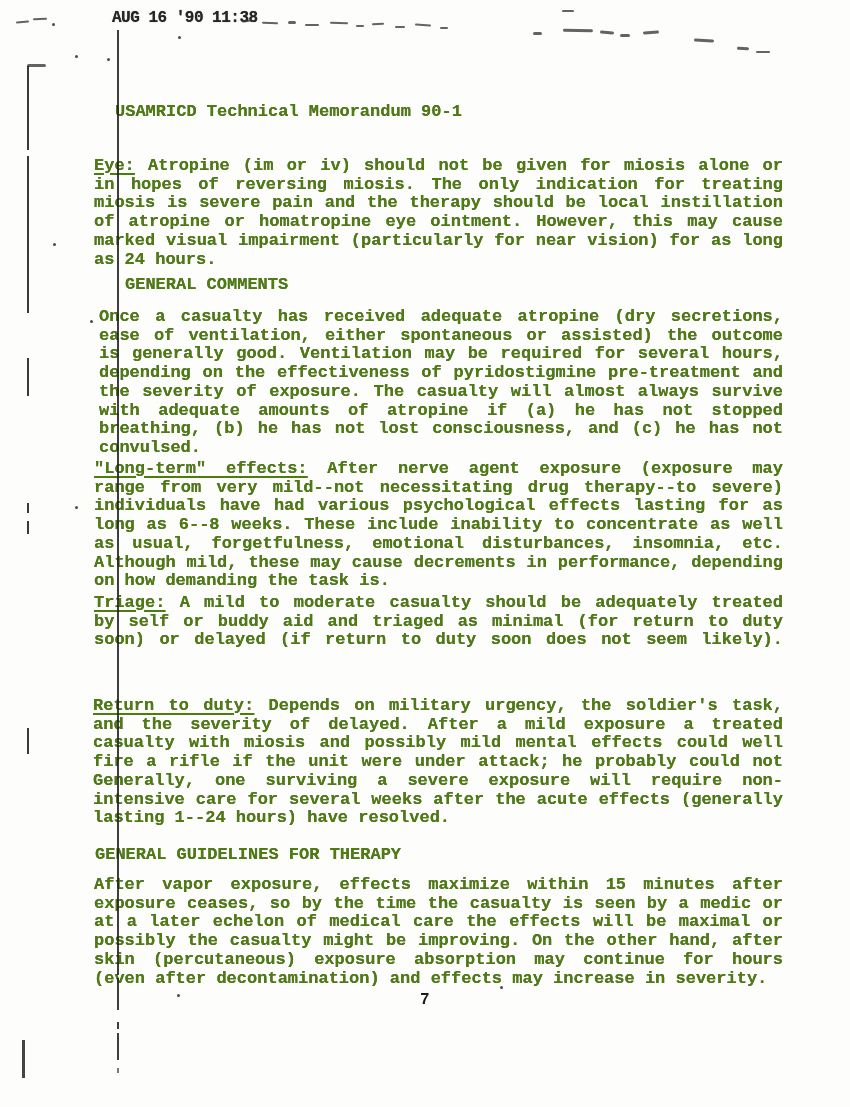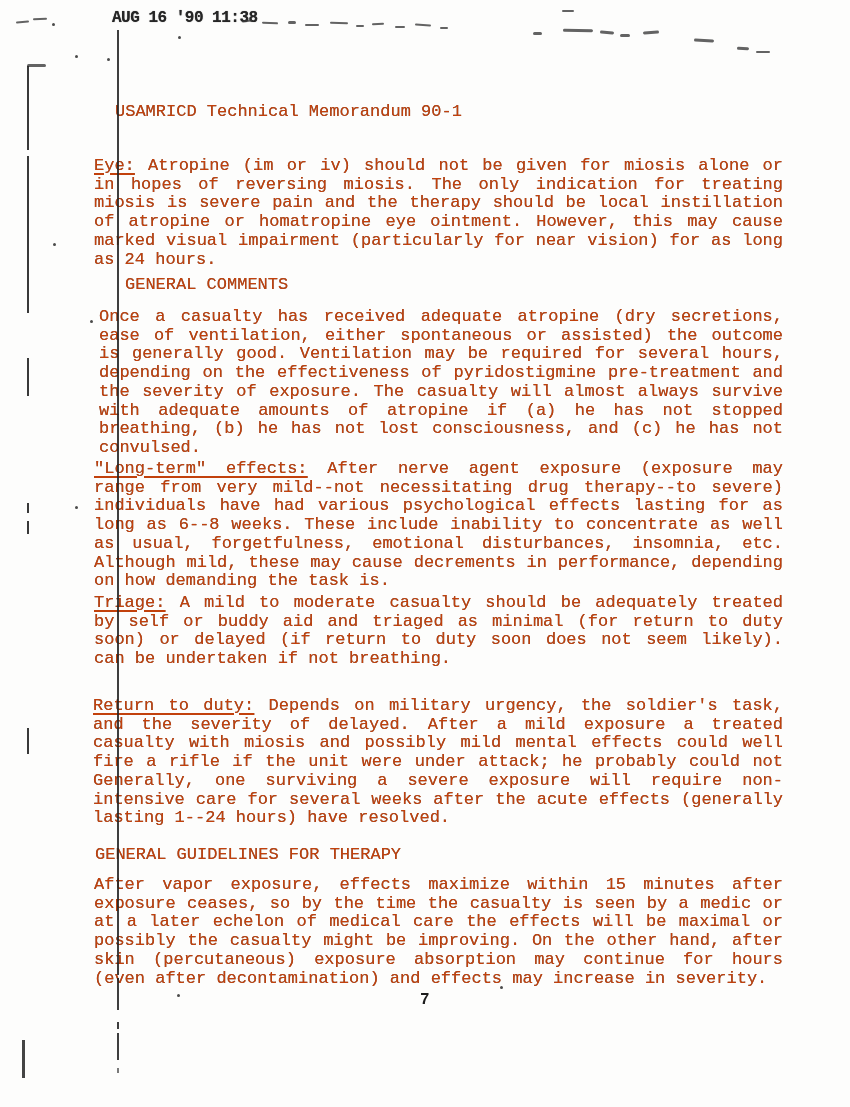--- a/index.html
+++ b/index.html
@@ -6,22 +6,22 @@
   body {
     width:850px; height:1107px; position:relative; overflow:hidden;
     background:#fdfdfc;
     font-family:"Liberation Mono","DejaVu Sans Mono",monospace;
   }
   .page { position:absolute; inset:0; }
 
   
   .block {
     position:absolute; left:94px; width:689px;
-    font-size:17px; line-height:18.7px; font-weight:normal;
-    color:#c2410c; text-shadow:0 0 0.6px rgba(20,20,20,0.65);
+    font-size:17px; line-height:18.7px; font-weight:bold;
+    color:#4d7c0f; text-shadow:0 0 0.6px rgba(20,20,20,0.65);
   }
   .line { text-align:justify; text-align-last:justify; text-justify:inter-word; }
   .line.last { text-align-last:left; }
   .ul { text-decoration:underline; text-decoration-thickness:1.6px; text-underline-offset:3px; }
   .title-block, .heading-block { white-space:nowrap; }
 
   #blk-title   { top:103px; left:115px; }
   #blk-eye     { top:157px; left:94px;  width:689px; }
   #blk-gc      { top:276px; left:105px;margin-left:20px; }
   #blk-once    { top:308px; left:99px;  width:684px; }
@@ -87,21 +87,20 @@
       <div class="line">long as 6--8 weeks.  These include inability to concentrate as well</div>
       <div class="line">as usual, forgetfulness, emotional disturbances, insomnia, etc.</div>
       <div class="line">Although mild, these may cause decrements in performance, depending</div>
       <div class="line last">on how demanding the task is.</div>
     </div>
 
   <div id="blk-triage" class="block para">
       <div class="line"><span class="ul">Triage:</span>  A mild to moderate casualty should be adequately treated</div>
       <div class="line">by self or buddy aid and triaged as minimal (for return to duty</div>
       <div class="line">soon) or delayed (if return to duty soon does not seem likely).</div>
-      <div class="line last">can be undertaken if not breathing.</div>
     </div>
 
   <div id="blk-return" class="block para">
       <div class="line"><span class="ul">Return to duty:</span>  Depends on military urgency, the soldier's task,</div>
       <div class="line">and the severity of delayed.  After a mild exposure a treated</div>
       <div class="line">casualty with miosis and possibly mild mental effects could well</div>
       <div class="line">fire a rifle if the unit were under attack; he probably could not</div>
       <div class="line">Generally, one surviving a severe exposure will require non-</div>
       <div class="line">intensive care for several weeks after the acute effects (generally</div>
       <div class="line last">lasting 1--24 hours) have resolved.</div>

